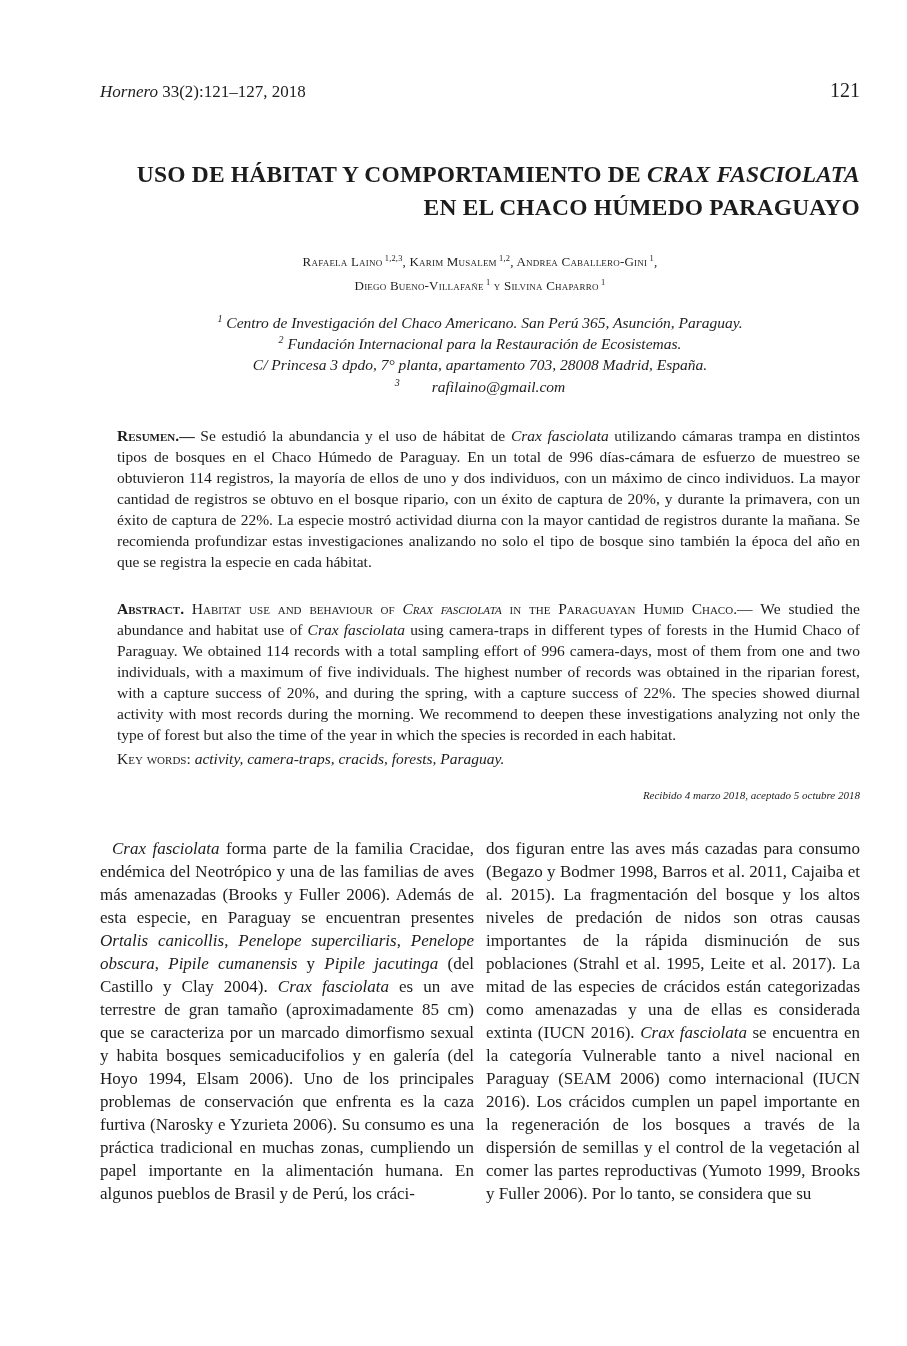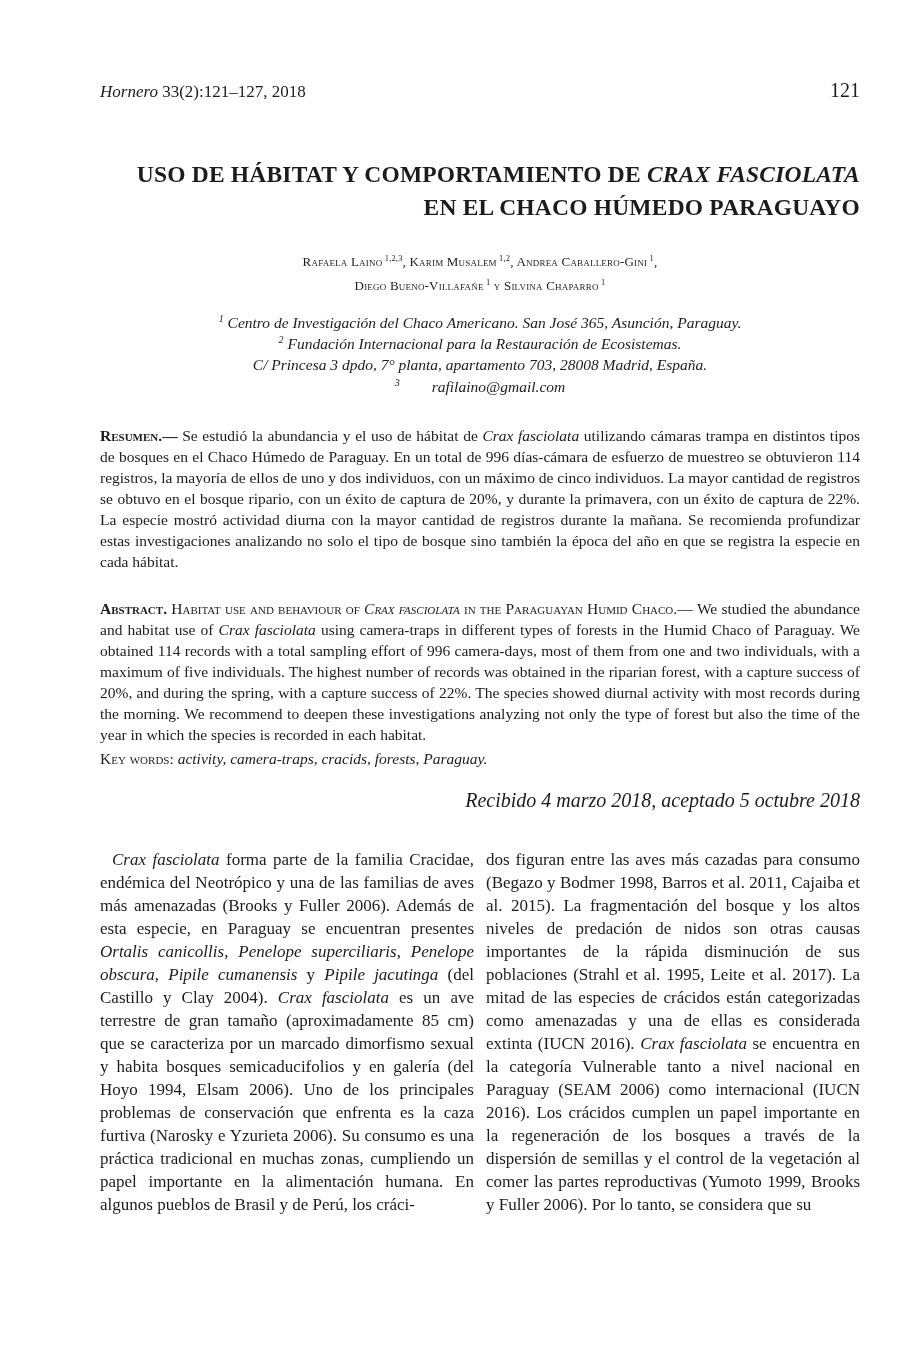--- a/index.html
+++ b/index.html
@@ -47,33 +47,33 @@
 
   .affiliations {
     margin-top: 14px;
     text-align: center;
     font-style: italic;
     font-size: 15.5px;
     line-height: 1.36;
   }
 
   .abstract-par {
-    margin: 26px 0 0 0;
+    margin: 26px 0 0 17px;
     font-size: 15.5px;
     line-height: 21px;
     text-align: justify;
   }
   .abstract-par.first { margin-top: 28px; }
   .abstract-par.keywords { margin-top: 3px; text-align: left; }
 
   .received {
     margin: 20px 0 0 0;
     text-align: right;
     font-style: italic;
-    font-size: 20px;
+    font-size: 11px;
   }
 
   .columns {
     display: flex;
     gap: 12px;
     margin-top: 36px;
   }
   .col {
     flex: 1 1 0;
     margin: 0;
@@ -97,21 +97,21 @@
     <span class="title-line"><span>USO DE HÁBITAT Y COMPORTAMIENTO DE </span><span style="font-style: italic;">CRAX FASCIOLATA</span></span>
     <span class="title-line">EN EL CHACO HÚMEDO PARAGUAYO</span>
   </h1>
 
   <div class="authors">
     <div><span class="sc">Rafaela Laino</span><span class="sup"> 1,2,3</span><span class="sc">, </span><span class="sc">Karim Musalem</span><span class="sup"> 1,2</span><span class="sc">, </span><span class="sc">Andrea Caballero-Gini</span><span class="sup"> 1</span><span class="sc">,</span></div>
     <div><span class="sc">Diego Bueno-Villafañe</span><span class="sup"> 1</span><span class="sc"> y Silvina Chaparro</span><span class="sup"> 1</span></div>
   </div>
 
   <div class="affiliations">
-    <div><span class="sup" style="font-style: italic;">1</span><span style="font-style: italic;"> Centro de Investigación del Chaco Americano. San José 365, Asunción, Paraguay.</span></div>
+    <div><span class="sup" style="font-style: italic;">1</span><span style="font-style: italic;"> Centro de Investigación del Chaco Americano. San Perú 365, Asunción, Paraguay.</span></div>
     <div><span class="sup" style="font-style: italic;">2</span><span style="font-style: italic;"> Fundación Internacional para la Restauración de Ecosistemas.</span></div>
     <div><span style="font-style: italic;">C/ Princesa 3 dpdo, 7° planta, apartamento 703, 28008 Madrid, España.</span></div>
     <div><span class="sup" style="font-style: italic;">3</span><span style="font-style: italic; margin-left: 28px;"> rafilaino@gmail.com</span></div>
   </div>
 
   <p class="abstract-par first"><span class="sc" style="font-weight: bold;">Resumen.— </span><span>Se estudió la abundancia y el uso de hábitat de </span><span style="font-style: italic;">Crax fasciolata</span><span> utilizando cámaras trampa en distintos tipos de bosques en el Chaco Húmedo de Paraguay. En un total de 996 días-cámara de esfuerzo de muestreo se obtuvieron 114 registros, la mayoría de ellos de uno y dos individuos, con un máximo de cinco individuos. La mayor cantidad de registros se obtuvo en el bosque ripario, con un éxito de captura de 20%, y durante la primavera, con un éxito de captura de 22%. La especie mostró actividad diurna con la mayor cantidad de registros durante la mañana. Se recomienda profundizar estas investigaciones analizando no solo el tipo de bosque sino también la época del año en que se registra la especie en cada hábitat.</span></p>
 
   <p class="abstract-par"><span class="sc" style="font-weight: bold;">Abstract. </span><span class="sc">Habitat use and behaviour of </span><span class="sc" style="font-style: italic;">Crax fasciolata</span><span class="sc"> in the Paraguayan Humid Chaco.— </span><span>We studied the abundance and habitat use of </span><span style="font-style: italic;">Crax fasciolata</span><span> using camera-traps in different types of forests in the Humid Chaco of Paraguay. We obtained 114 records with a total sampling effort of 996 camera-days, most of them from one and two individuals, with a maximum of five individuals. The highest number of records was obtained in the riparian forest, with a capture success of 20%, and during the spring, with a capture success of 22%. The species showed diurnal activity with most records during the morning. We recommend to deepen these investigations analyzing not only the type of forest but also the time of the year in which the species is recorded in each habitat.</span></p>
   <p class="abstract-par keywords"><span class="sc">Key words:</span><span style="font-style: italic;"> activity, camera-traps, cracids, forests, Paraguay.</span></p>
 

